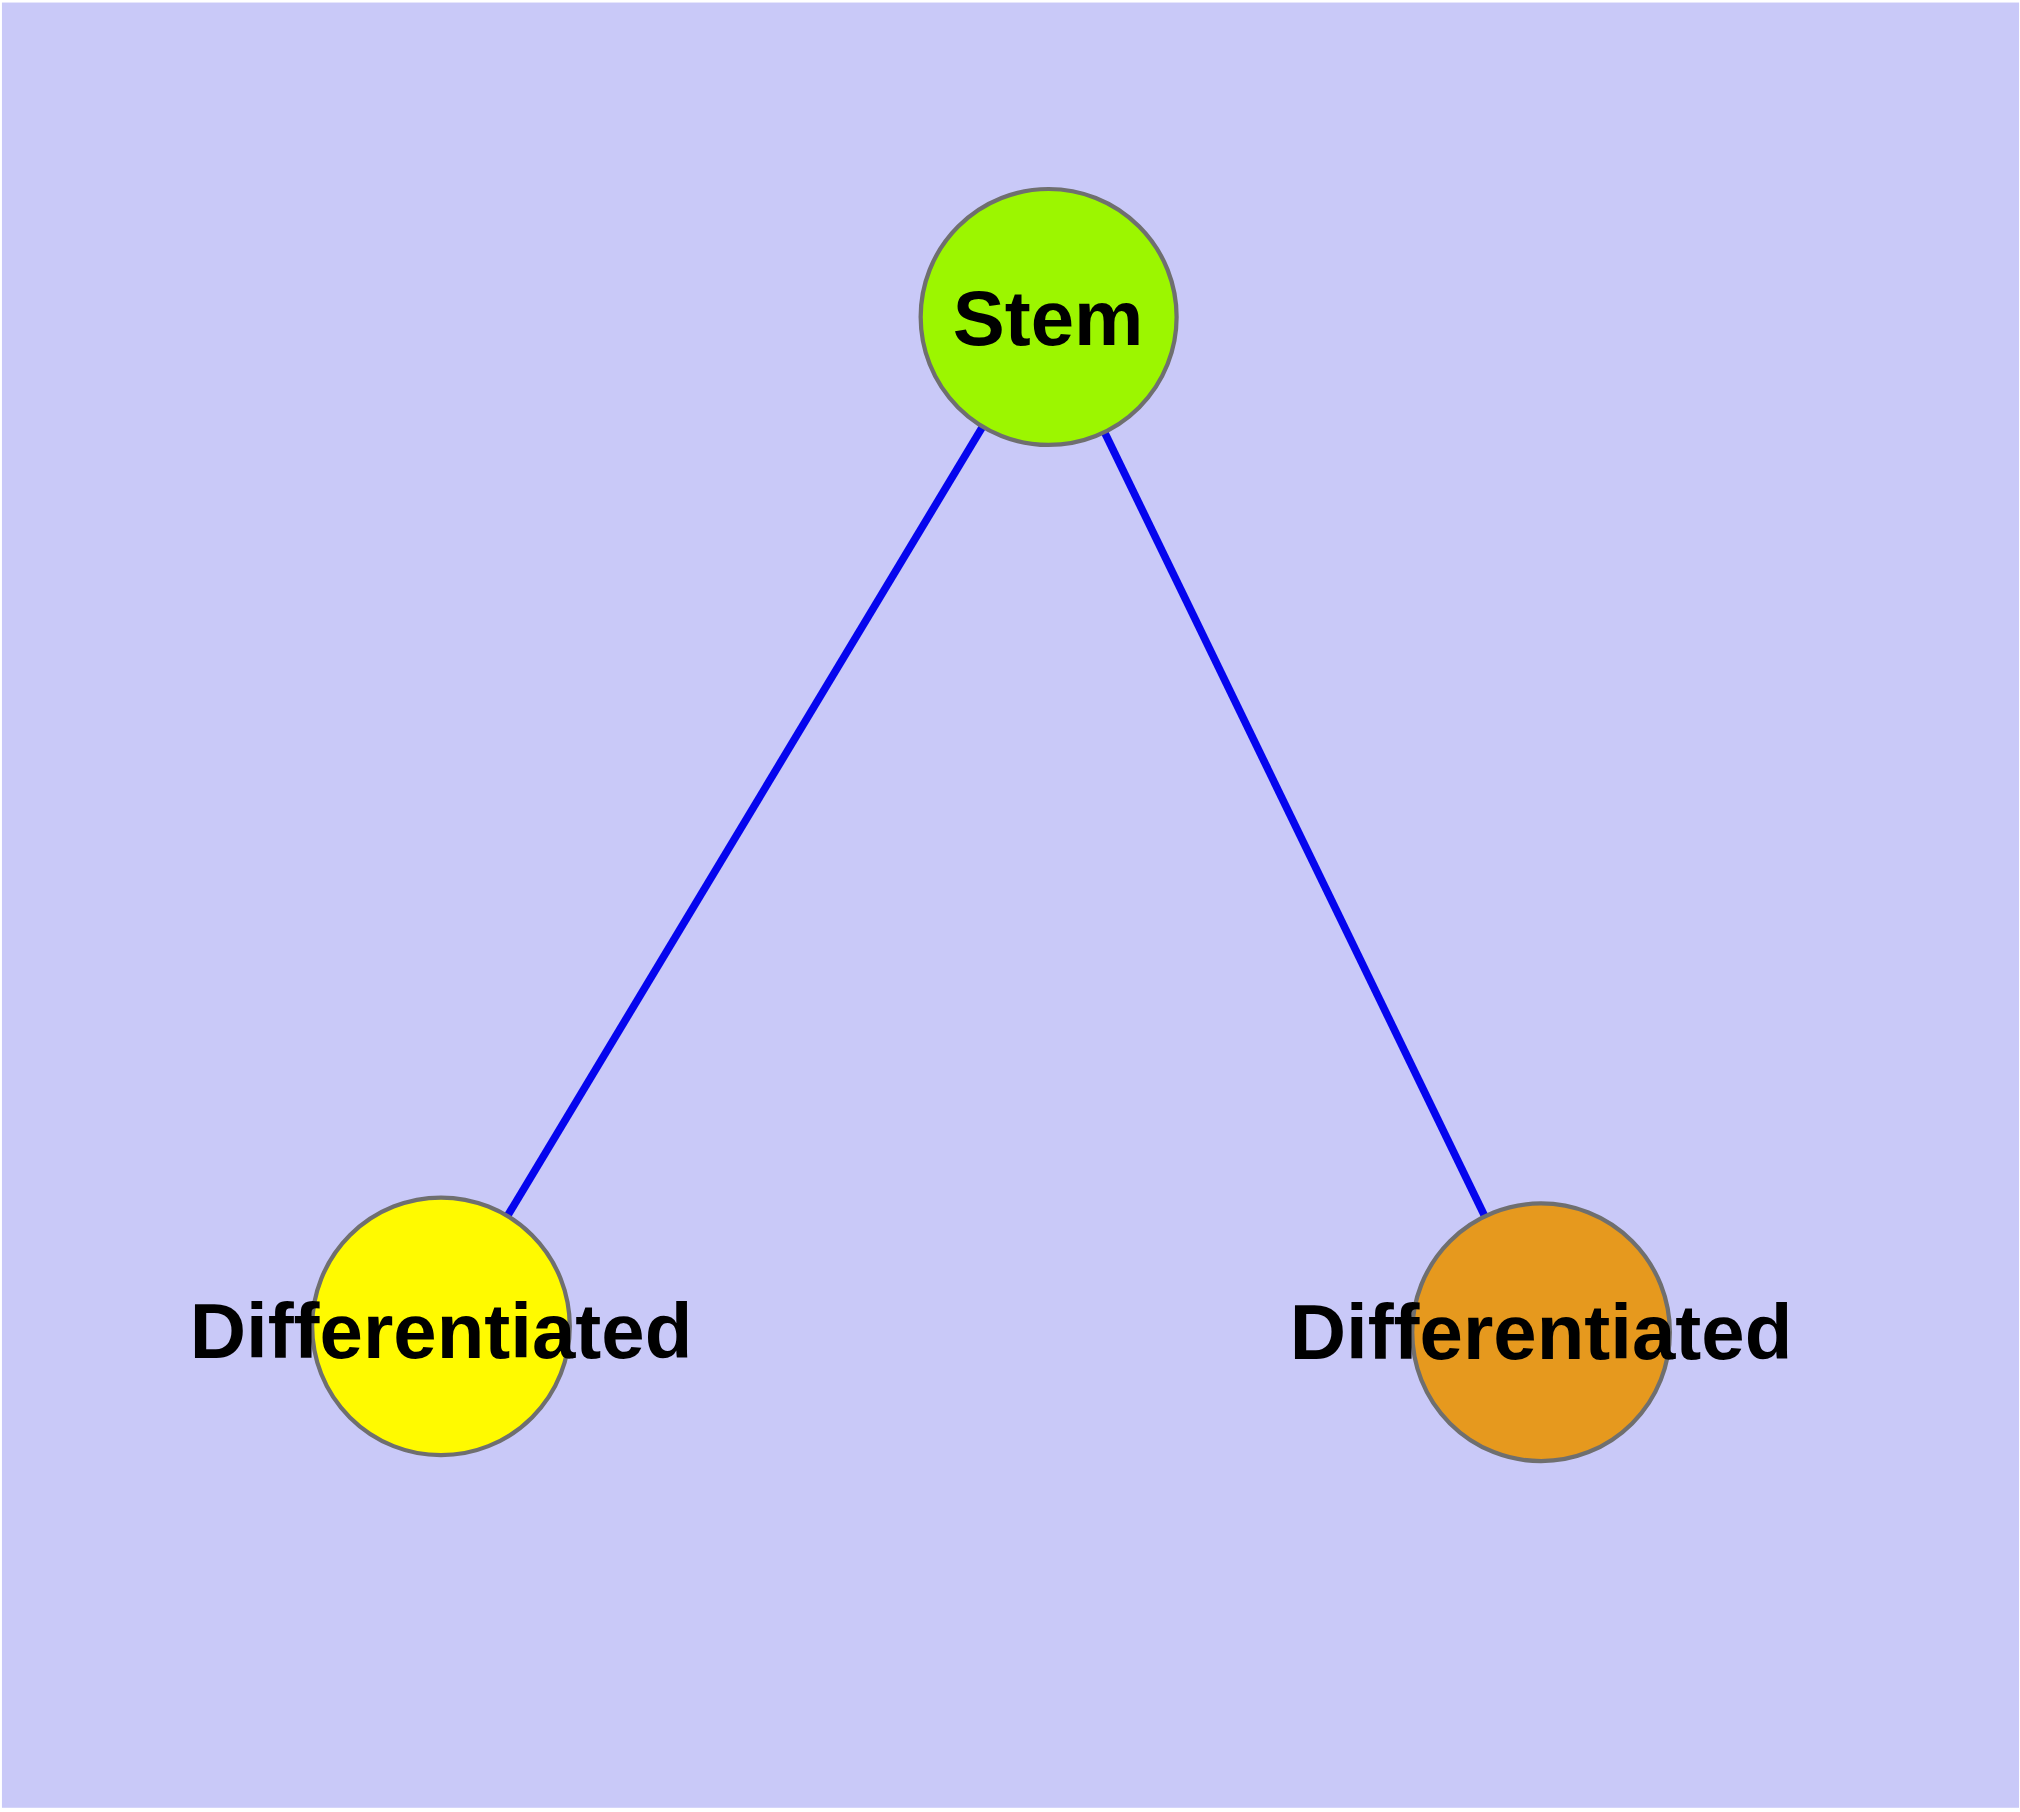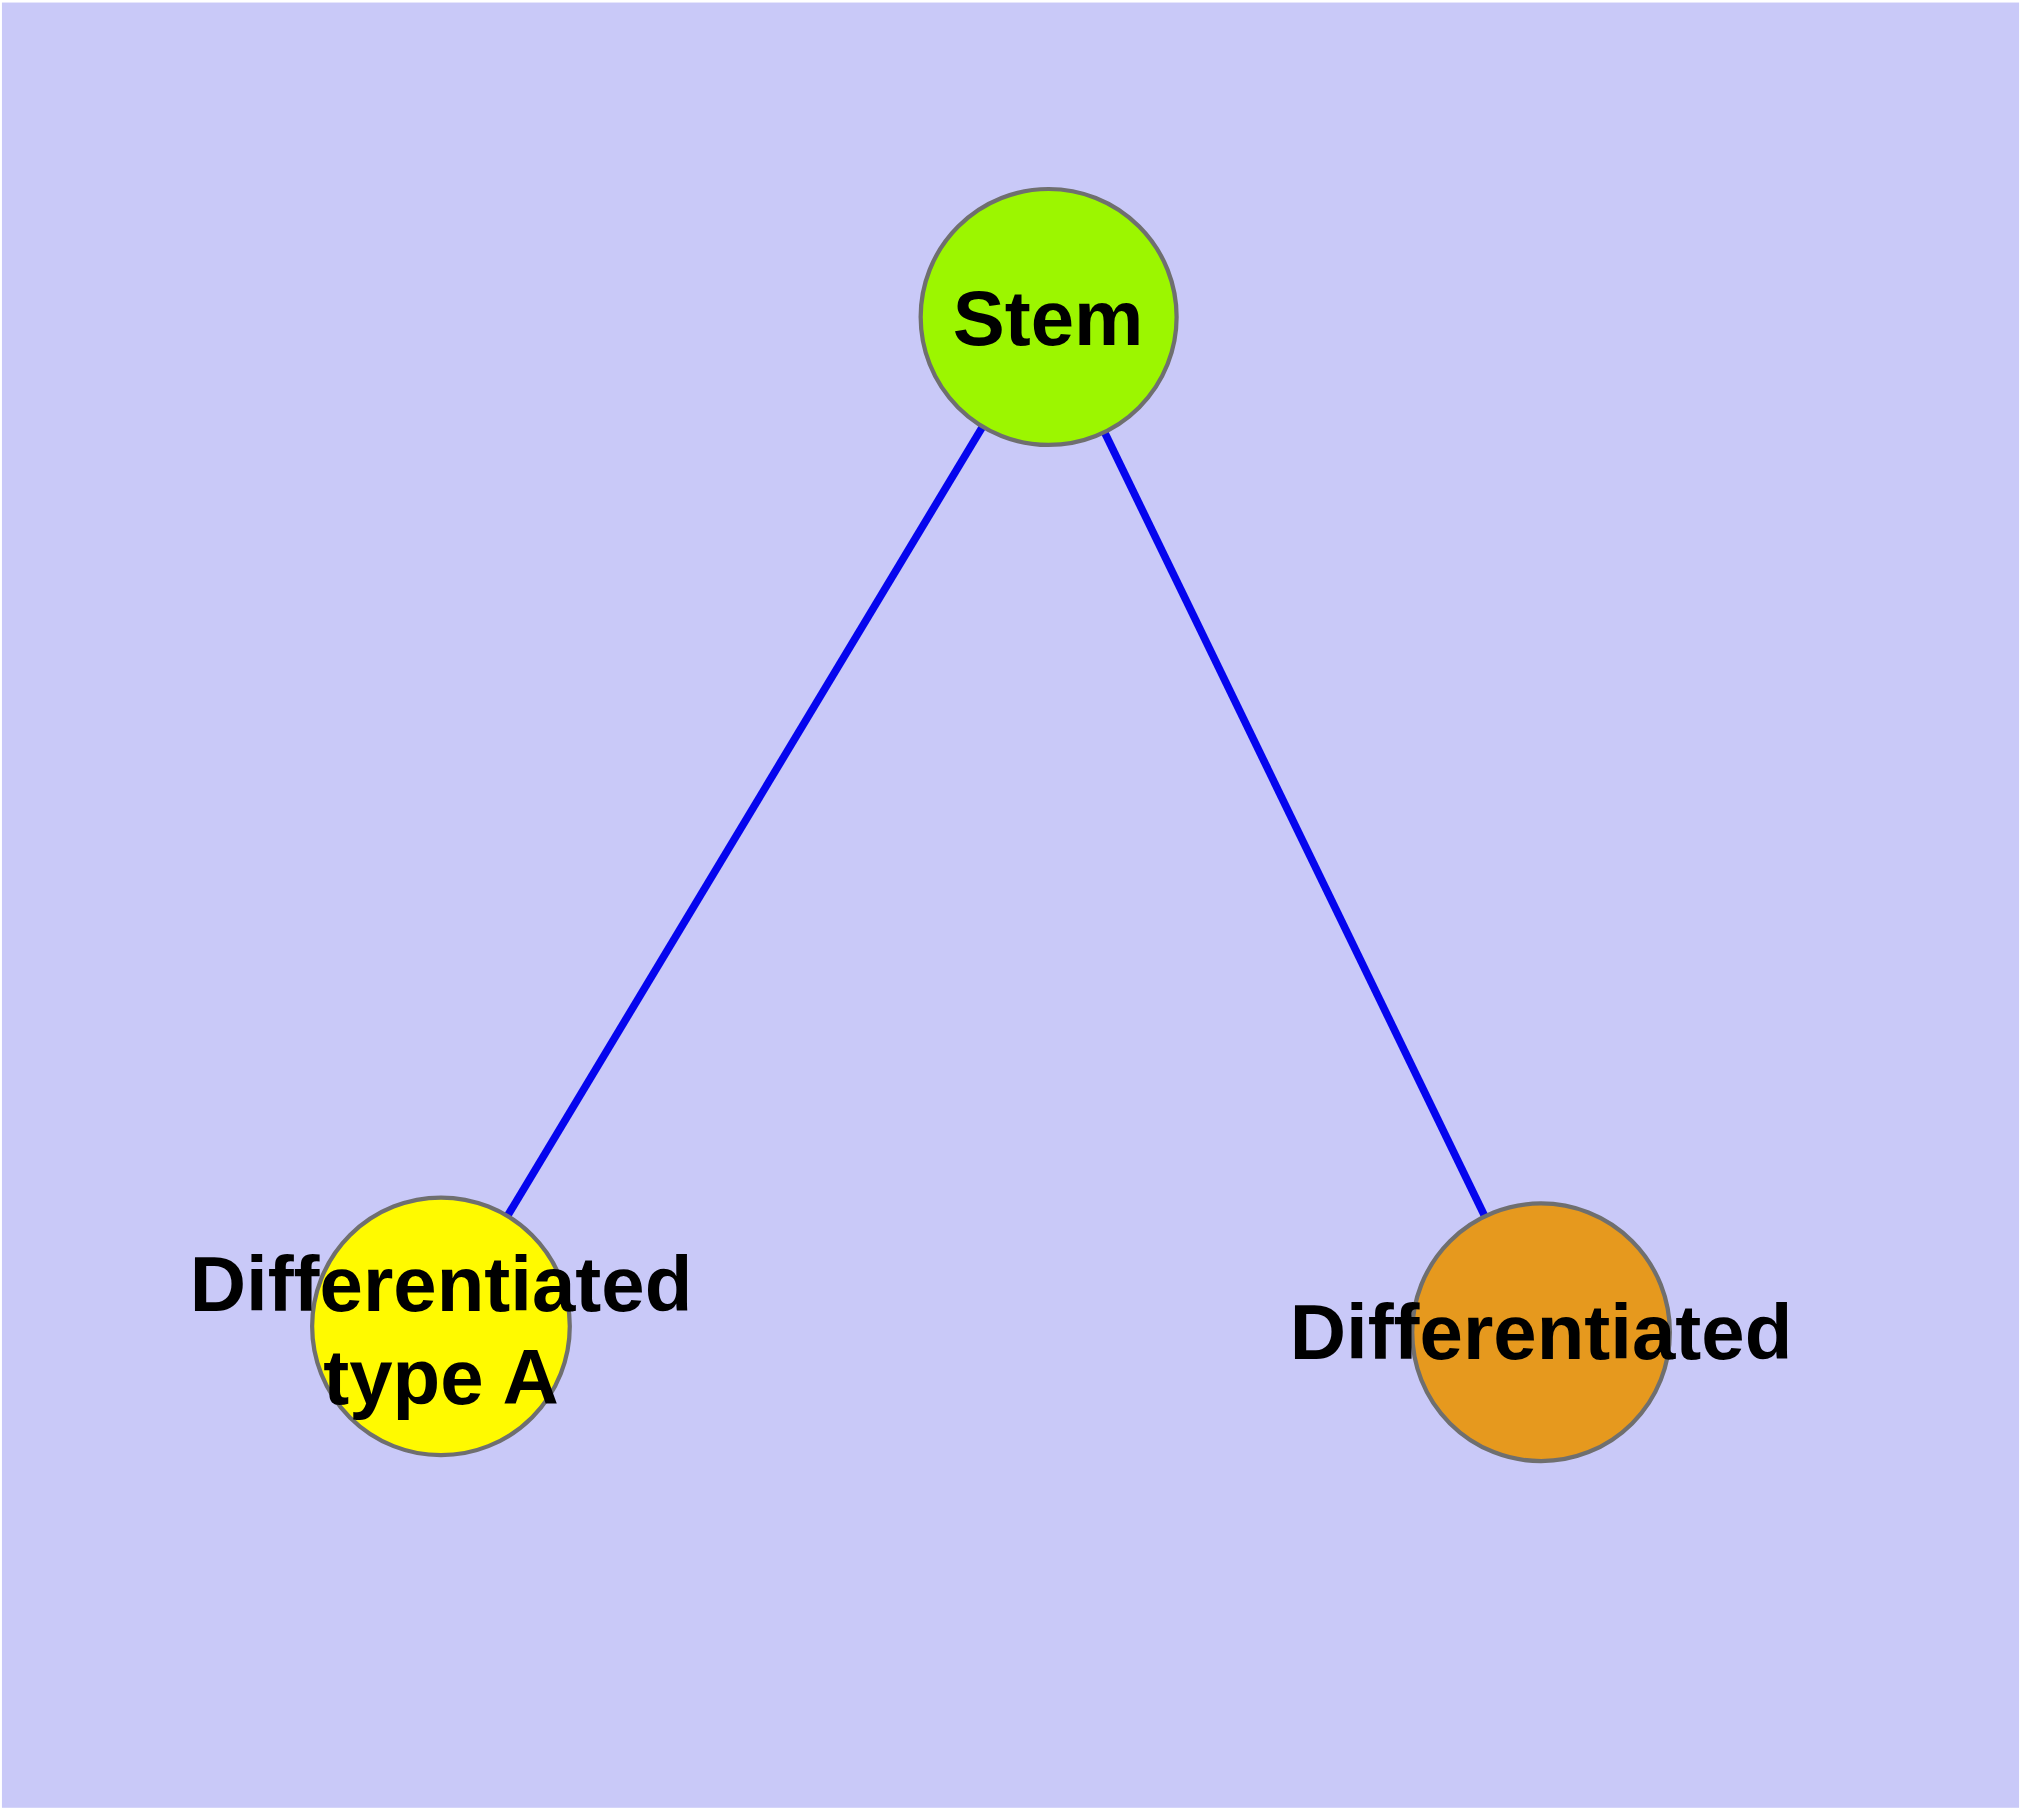--- a/index.html
+++ b/index.html
@@ -54,21 +54,20 @@
 
     <circle cx="520" cy="1565" r="152" stroke-width="5" fill="#fffa00" stroke="#6f6f6f"></circle>
 
     <circle cx="1818" cy="1572" r="152" stroke-width="5" fill="#e6991e" stroke="#6f6f6f"></circle>
   </svg>
 
   <div class="node-label" style="left:1048px; top:318px;">Stem</div>
 
   <div class="node-label" style="left:441px; top:1331px;">
     <span class="line">Differentiated</span>
-    <span class="line">type A</span>
   </div>
 
   <div class="node-label" style="left:1541px; top:1332px;">
     <span class="line">Differentiated</span>
   </div>
 
 </div>
 
 
 </body></html>

